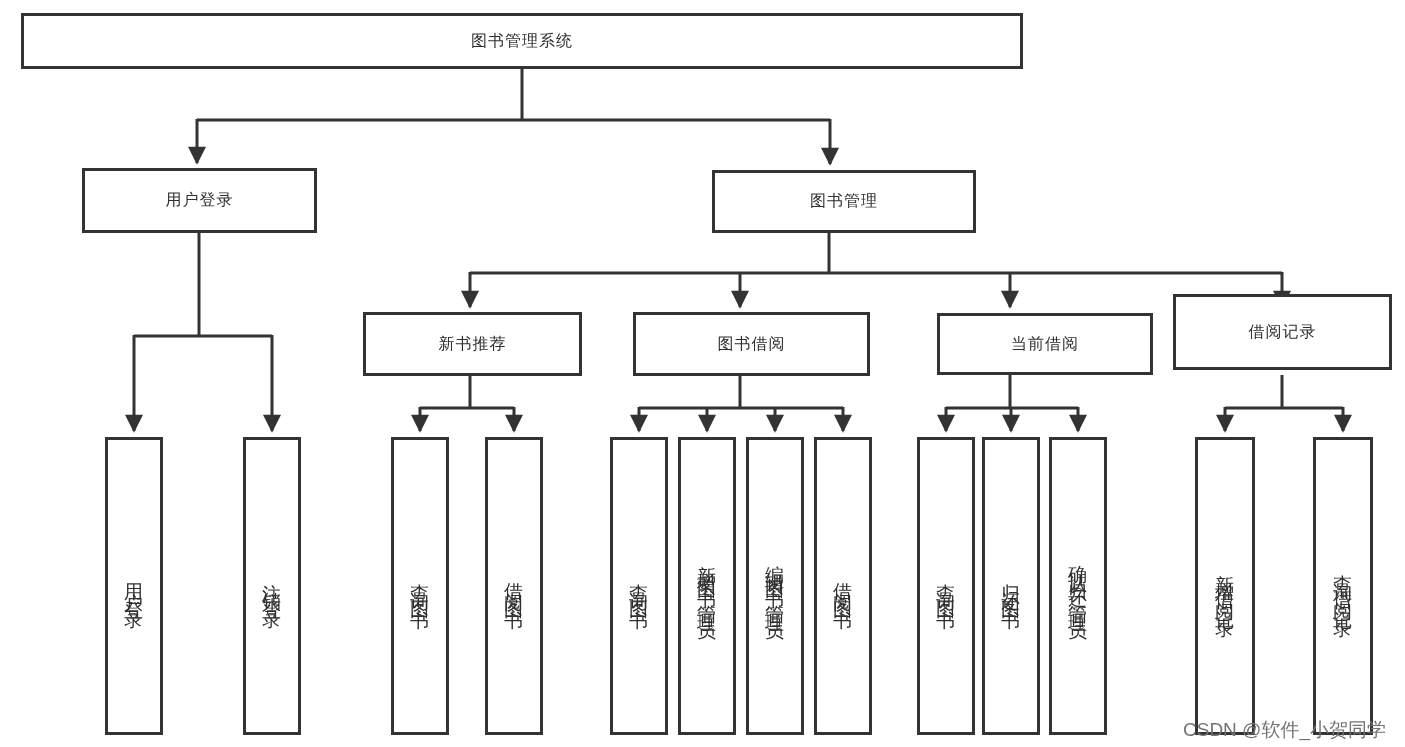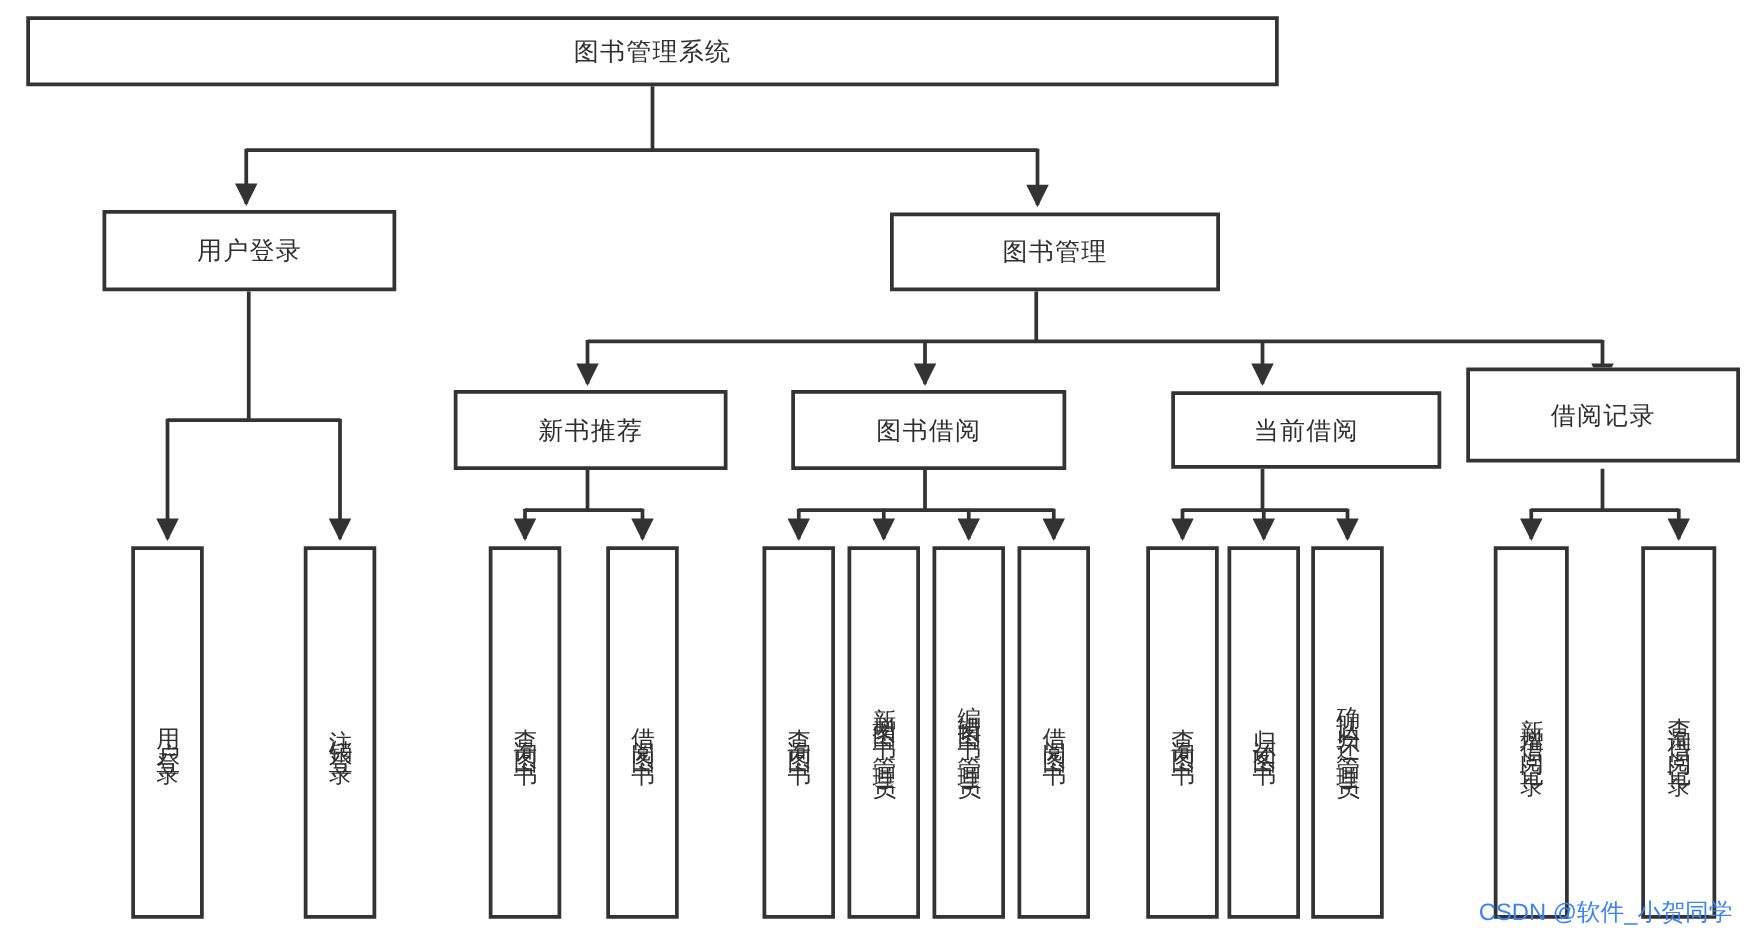--- a/index.html
+++ b/index.html
@@ -25,36 +25,36 @@
     position: absolute;
     box-sizing: border-box;
     background: #ffffff;
     border: 3px solid #333333;
     color: #2f2f2f;
     display: flex;
     align-items: center;
     justify-content: center;
     z-index: 2;
   }
-  .h-box { font-size: 20px; letter-spacing: 1px; white-space: nowrap; }
+  .h-box { font-size: 16px; letter-spacing: 1px; white-space: nowrap; }
   .v-box span {
     writing-mode: vertical-rl;
     text-orientation: mixed;
     font-size: 19px;
     line-height: 1;
     letter-spacing: 9px;
     white-space: nowrap;
   }
   .v-box.long span { letter-spacing: 8px; font-size: 19px; }
   .watermark {
     position: absolute;
     left: 1183px;
     top: 717px;
     font-size: 19px;
-    color: #3b82f6;
+    color: #737373;
     letter-spacing: 0px;
     white-space: nowrap;
     z-index: 5;
   }
 </style>
 </head>
 <body>
 
 <div class="canvas">
 
@@ -113,21 +113,21 @@
   <div class="box h-box" style="left:82px; top:168px; width:235px; height:65px;">
     <span>用户登录</span>
   </div>
   <div class="box h-box" style="left:712px; top:170px; width:264px; height:63px;">
     <span>图书管理</span>
   </div>
 
   <div class="box h-box" style="left:363px; top:312px; width:219px; height:64px;">
     <span>新书推荐</span>
   </div>
-  <div class="box h-box" style="left:633px; top:312px; width:220px; height:64px;">
+  <div class="box h-box" style="left:633px; top:312px; width:237px; height:64px;">
     <span>图书借阅</span>
   </div>
   <div class="box h-box" style="left:902px; top:313px; width:216px; height:62px;margin-left:35px;">
     <span>当前借阅</span>
   </div>
   <div class="box h-box" style="left:1173px; top:294px; width:219px; height:76px;">
     <span>借阅记录</span>
   </div>
 
   <div class="box v-box" style="left:105px; top:437px; width:58px; height:298px;">

